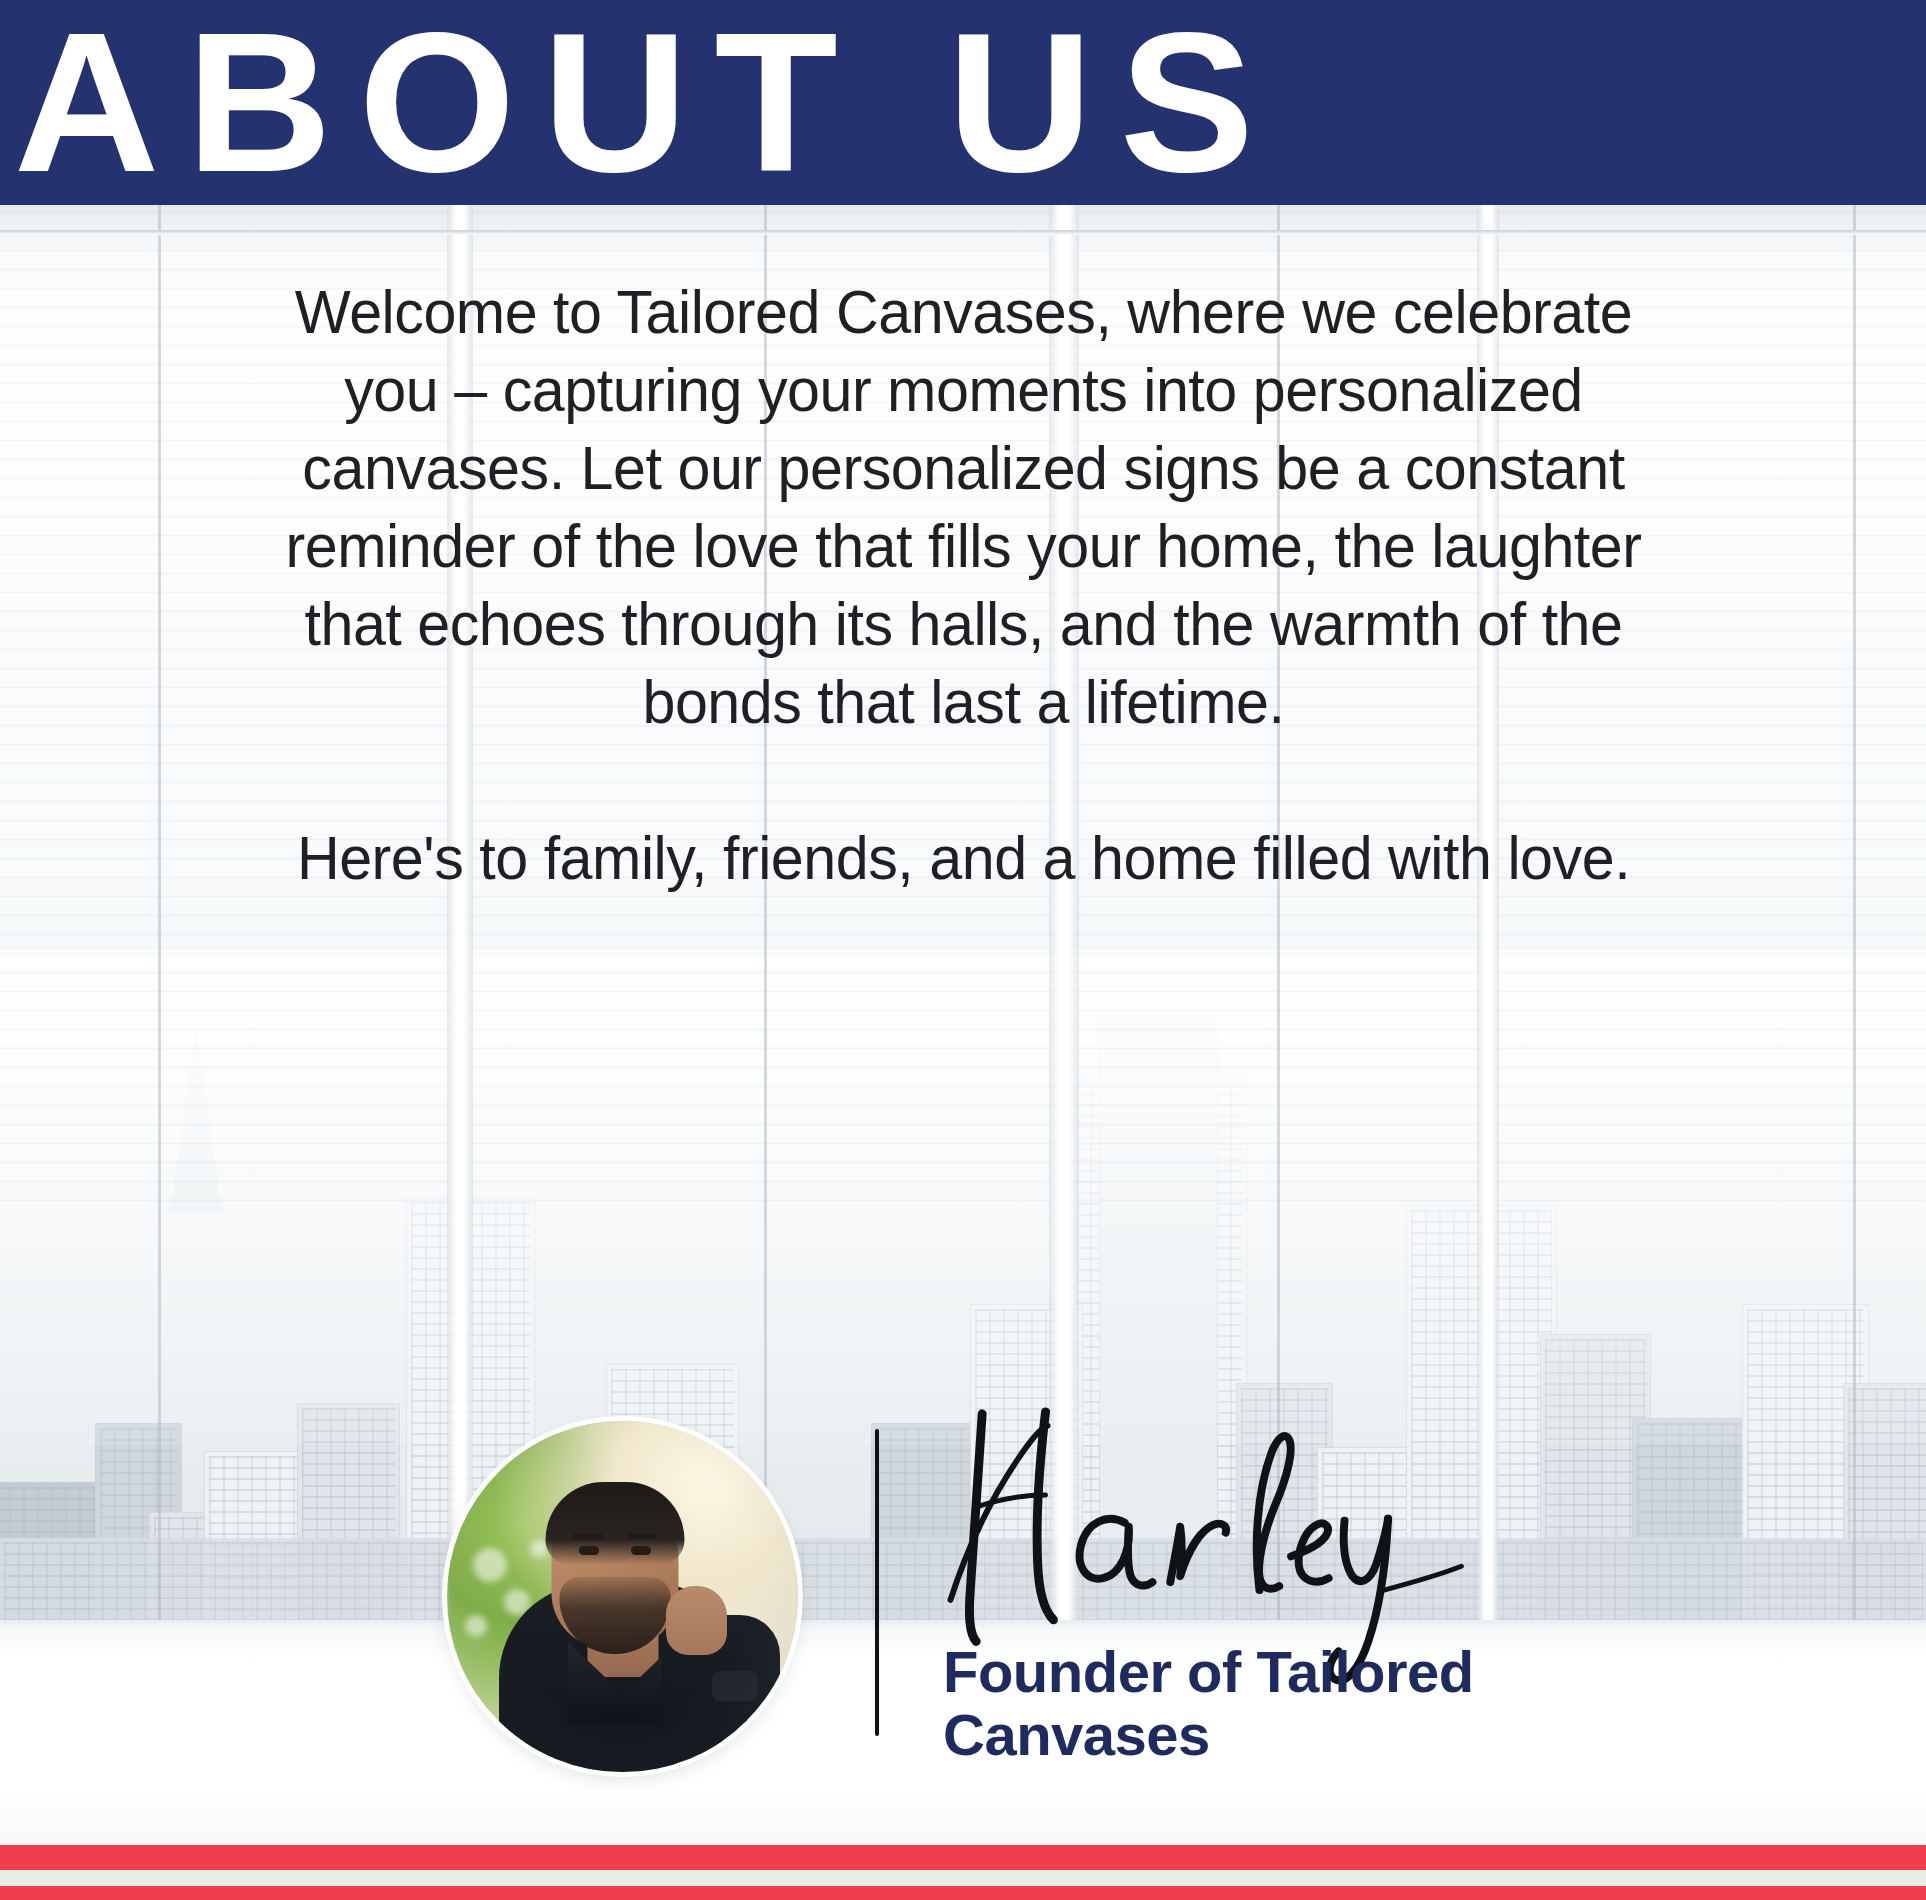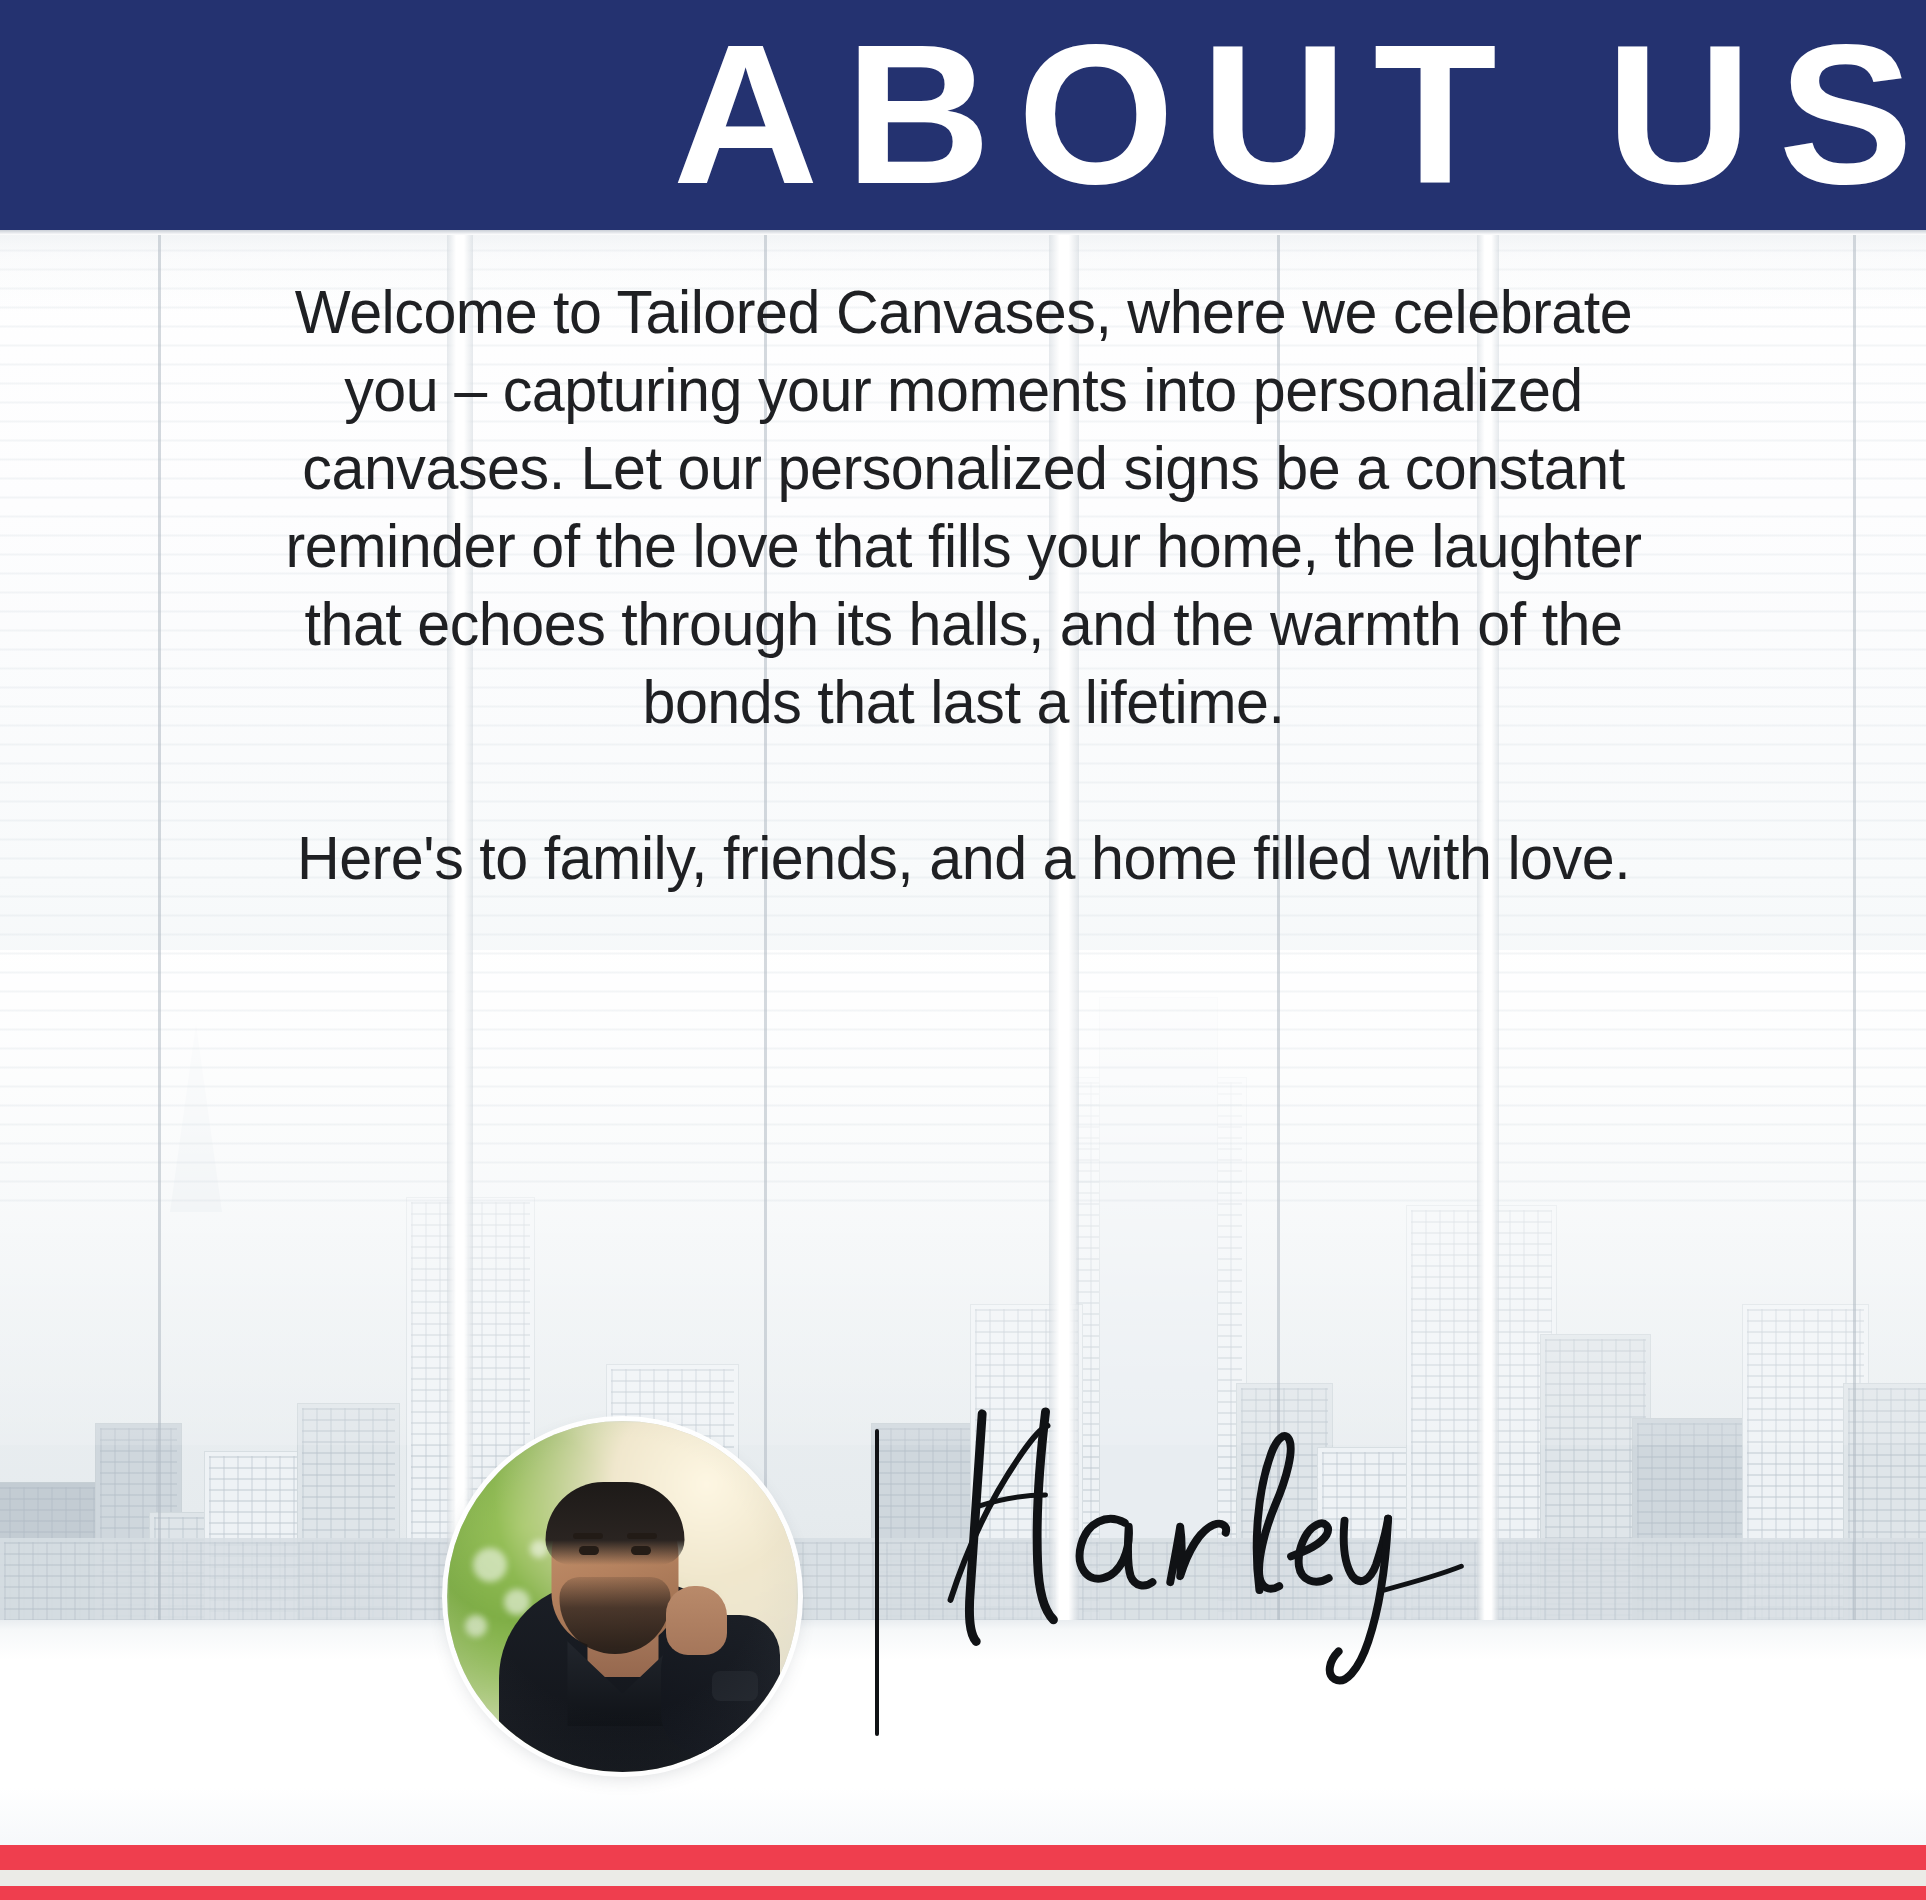--- a/index.html
+++ b/index.html
@@ -66,22 +66,22 @@
     background:linear-gradient(180deg,#e9edf0 0px,#f6f8f9 10px,#ffffff 40px,#ffffff 100%);
   }
   .ledge-line{position:absolute;left:0;top:1620px;width:1927px;height:8px;background:linear-gradient(180deg,#d6dce1,#eef1f4);}
   .floorfade{
     position:absolute;left:0;top:1683px;width:1927px;height:174px;
     background:linear-gradient(180deg,#ffffff 0%,#ffffff 60%,#f4f7fa 100%);
   }
 
   
   .header{
-    position:absolute;left:0;top:0;width:1927px;height:230px;
-    display:flex;align-items:center;justify-content:flex-end;
+    position:absolute;left:0;top:0;width:1927px;height:205px;
+    display:flex;align-items:center;justify-content:flex-start;
   }
   .header-title{
     color:#ffffff;font-weight:bold;font-size:198px;line-height:1;
     letter-spacing:26px;text-indent:26px;
     font-family:"Liberation Sans",sans-serif;
     transform:scaleX(1.02);
     white-space:nowrap;
   }
   .header-edge{position:absolute;left:0;top:230px;width:1927px;height:5px;background:linear-gradient(180deg,#c9ced6,#ffffff);}
 
@@ -311,19 +311,23 @@
         <path d="M404 162 C 420 156, 434 150, 440 140 C 444 132, 438 126, 430 130 C 418 136, 410 156, 412 172 C 414 186, 428 192, 442 184" stroke-width="8"></path>
 
         <path d="M458 126 C 456 148, 458 170, 466 182 C 474 192, 484 186, 490 170 C 496 152, 500 136, 502 124" stroke-width="8"></path>
         <path d="M502 124 C 500 166, 494 212, 482 248 C 472 278, 458 292, 448 286 C 440 281, 442 268, 452 258" stroke-width="8"></path>
 
         <path d="M498 196 C 528 188, 556 180, 576 172" stroke-width="5"></path>
       </g>
     </svg>
   </div>
 
+  <div class="sig-label">
+    <div>Founder of Tailored</div>
+    <div>Canvases</div>
+  </div>
 
   <div class="rule rule-1" style="background:#ef3e4e;"></div>
   <div class="rule rule-gap"></div>
   <div class="rule rule-2" style="background:#ef3e4e;"></div>
 
 </div>
 
 
 </body></html>

